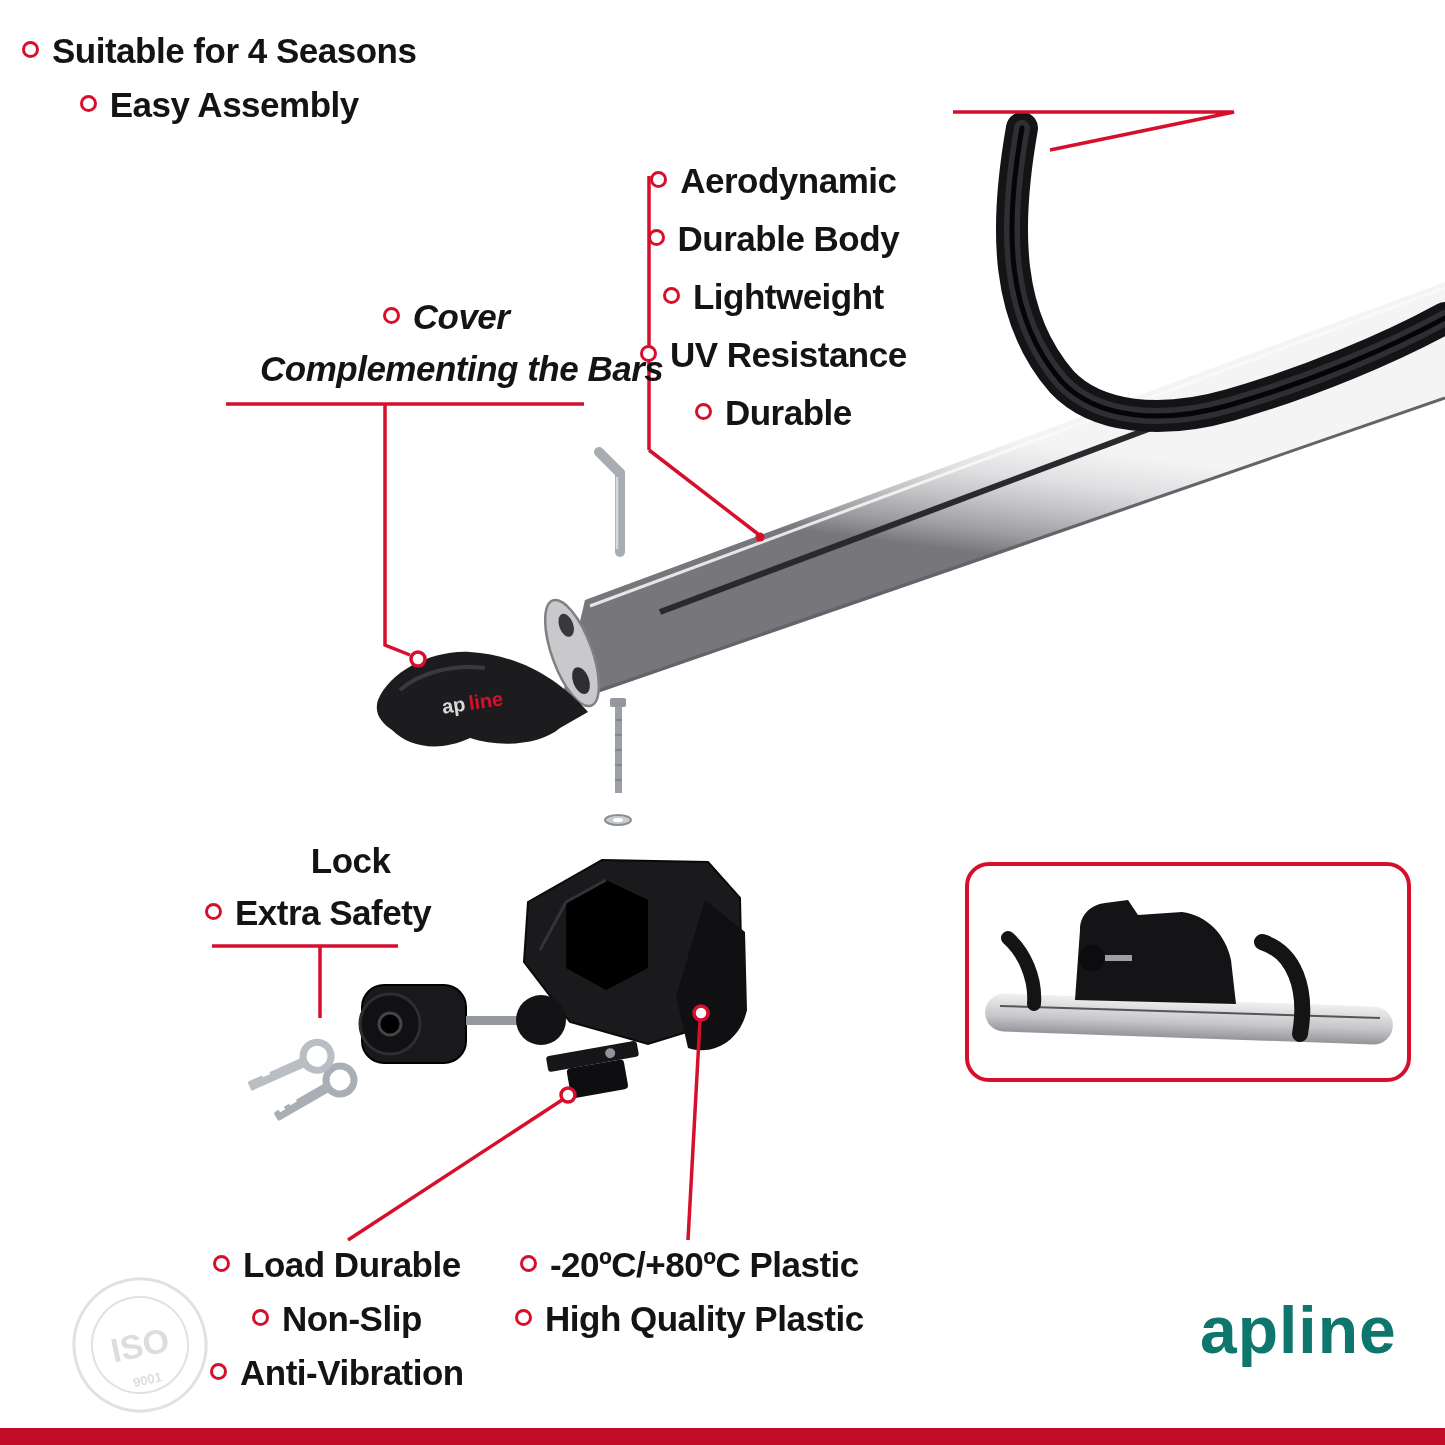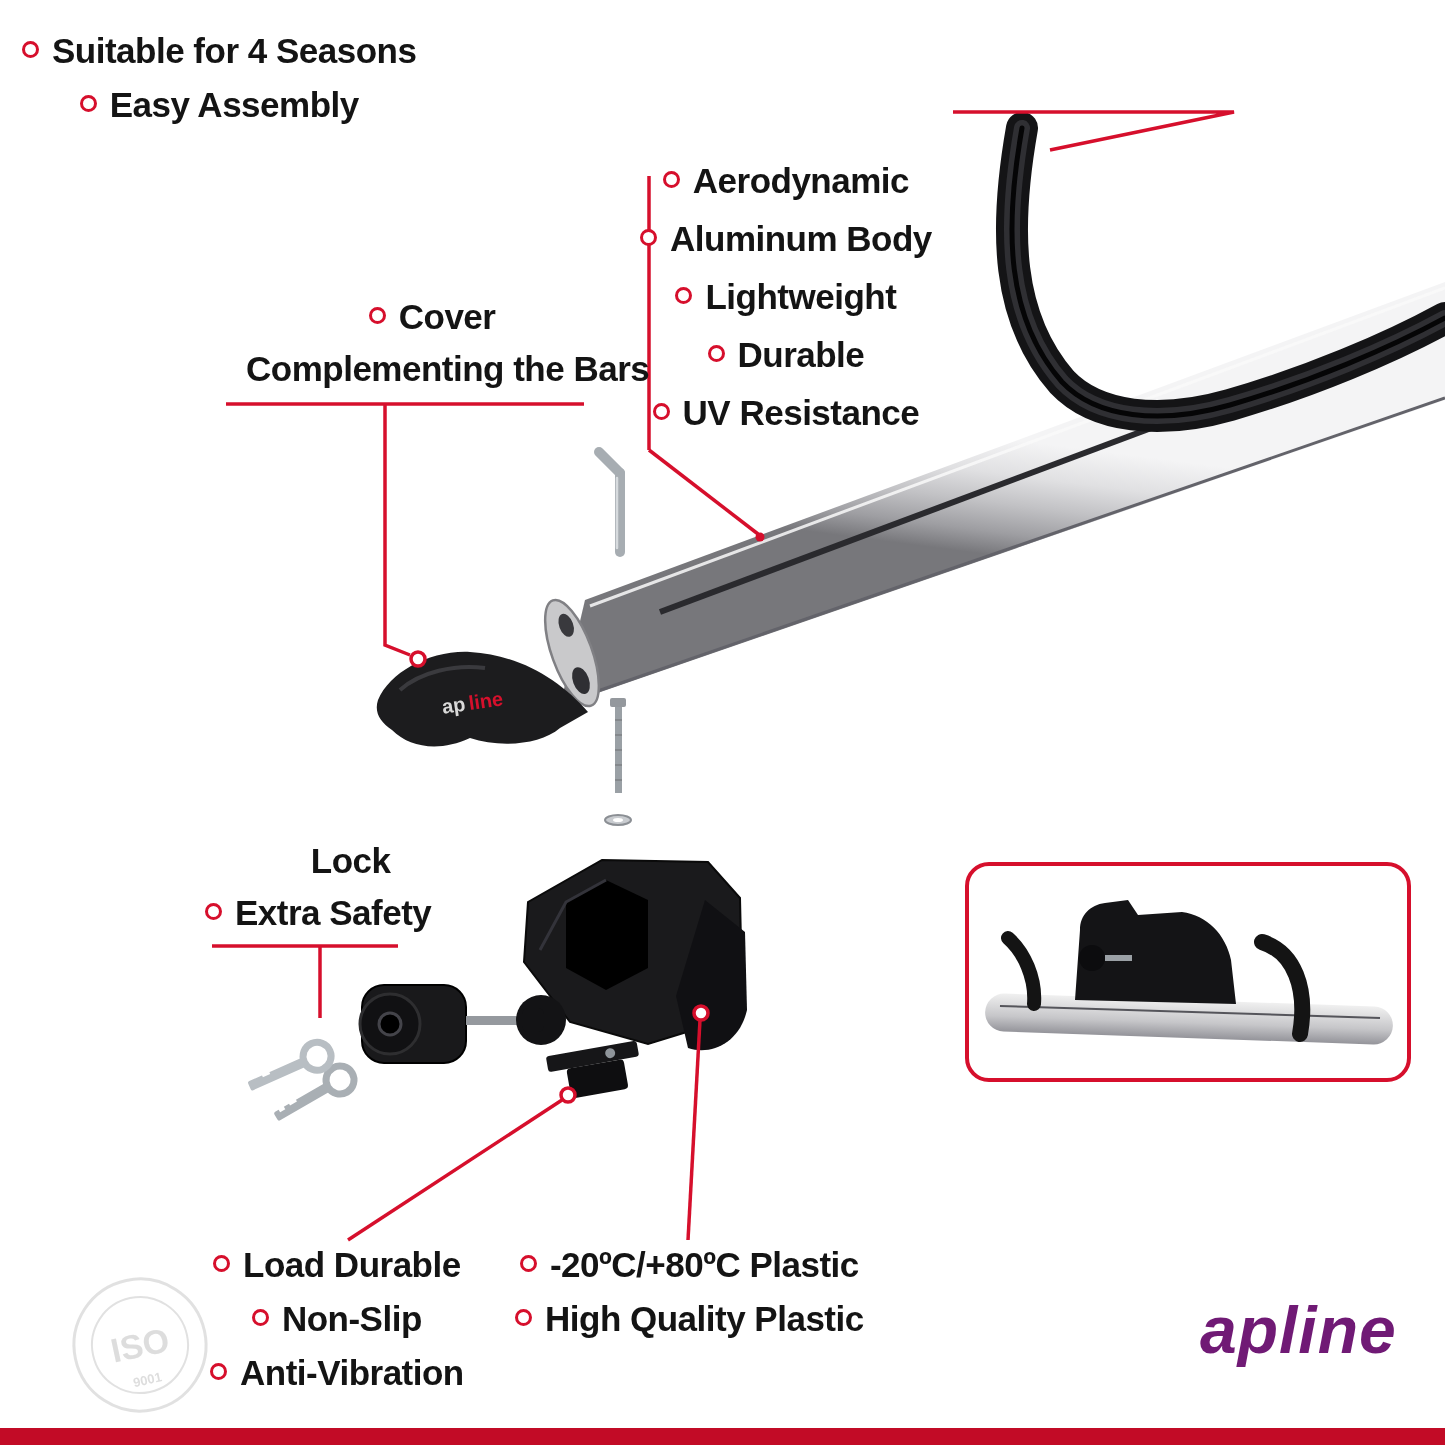--- a/index.html
+++ b/index.html
@@ -21,21 +21,21 @@
   }
   .indent{margin-left:31px;}
   .indent-lock{margin-left:65px;}
   .gap12{gap:12px;} .gap10{gap:10px;} .gap16{gap:16px;}
   .bottom-box{
     position:absolute;left:965px;top:862px;width:438px;height:212px;
     border:4px solid var(--red);border-radius:24px;z-index:2;background:transparent;
   }
   .watermark{
     position:absolute;left:1200px;top:1292px;font-size:66px;font-weight:700;
-    color:#701a75;letter-spacing:1px;z-index:2;font-style:italic;
+    color:#0f766e;letter-spacing:1px;z-index:2;
   }
   .bottom-bar{
     position:absolute;left:0;right:0;bottom:0;height:17px;background:#c20b26;z-index:3;
   }
 </style>
 </head>
 <body>
 
 <div class="canvas">
 
@@ -185,37 +185,37 @@
   </div>
 
 
   <div class="label gap16" style="left:640px;top:160px;">
     <div class="row">
       <span class="bullet"></span>
       <span class="txt">Aerodynamic</span>
     </div>
     <div class="row">
       <span class="bullet"></span>
-      <span class="txt">Aluminum Body</span>
+      <span class="txt">Durable Body</span>
     </div>
     <div class="row">
       <span class="bullet"></span>
       <span class="txt">Lightweight</span>
     </div>
     <div class="row">
       <span class="bullet"></span>
+      <span class="txt">UV Resistance</span>
+    </div>
+    <div class="row">
+      <span class="bullet"></span>
       <span class="txt">Durable</span>
     </div>
-    <div class="row">
-      <span class="bullet"></span>
-      <span class="txt">UV Resistance</span>
-    </div>
-  </div>
-
-  <div class="label gap10" style="left:215px;top:296px;">
+  </div>
+
+  <div class="label gap10" style="left:229px;top:296px;font-style:italic;">
     <div class="row">
       <span class="bullet"></span>
       <span class="txt">Cover</span>
     </div>
     <div class="row">
       <span class="txt indent">Complementing the Bars</span>
     </div>
   </div>
 
   <div class="label gap10" style="left:205px;top:840px;">

